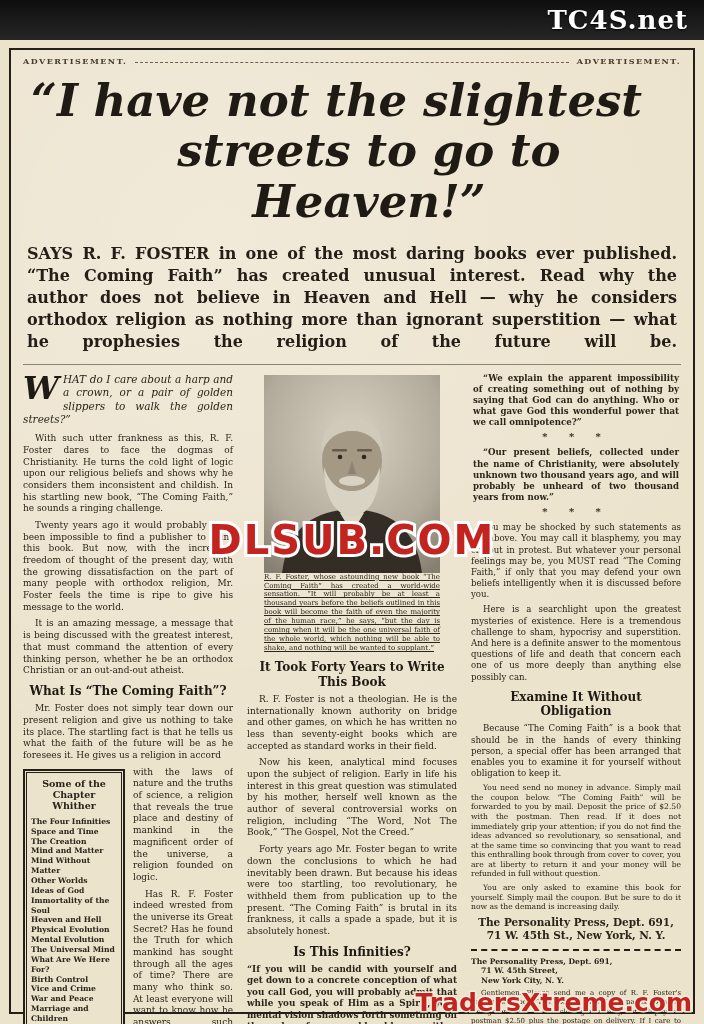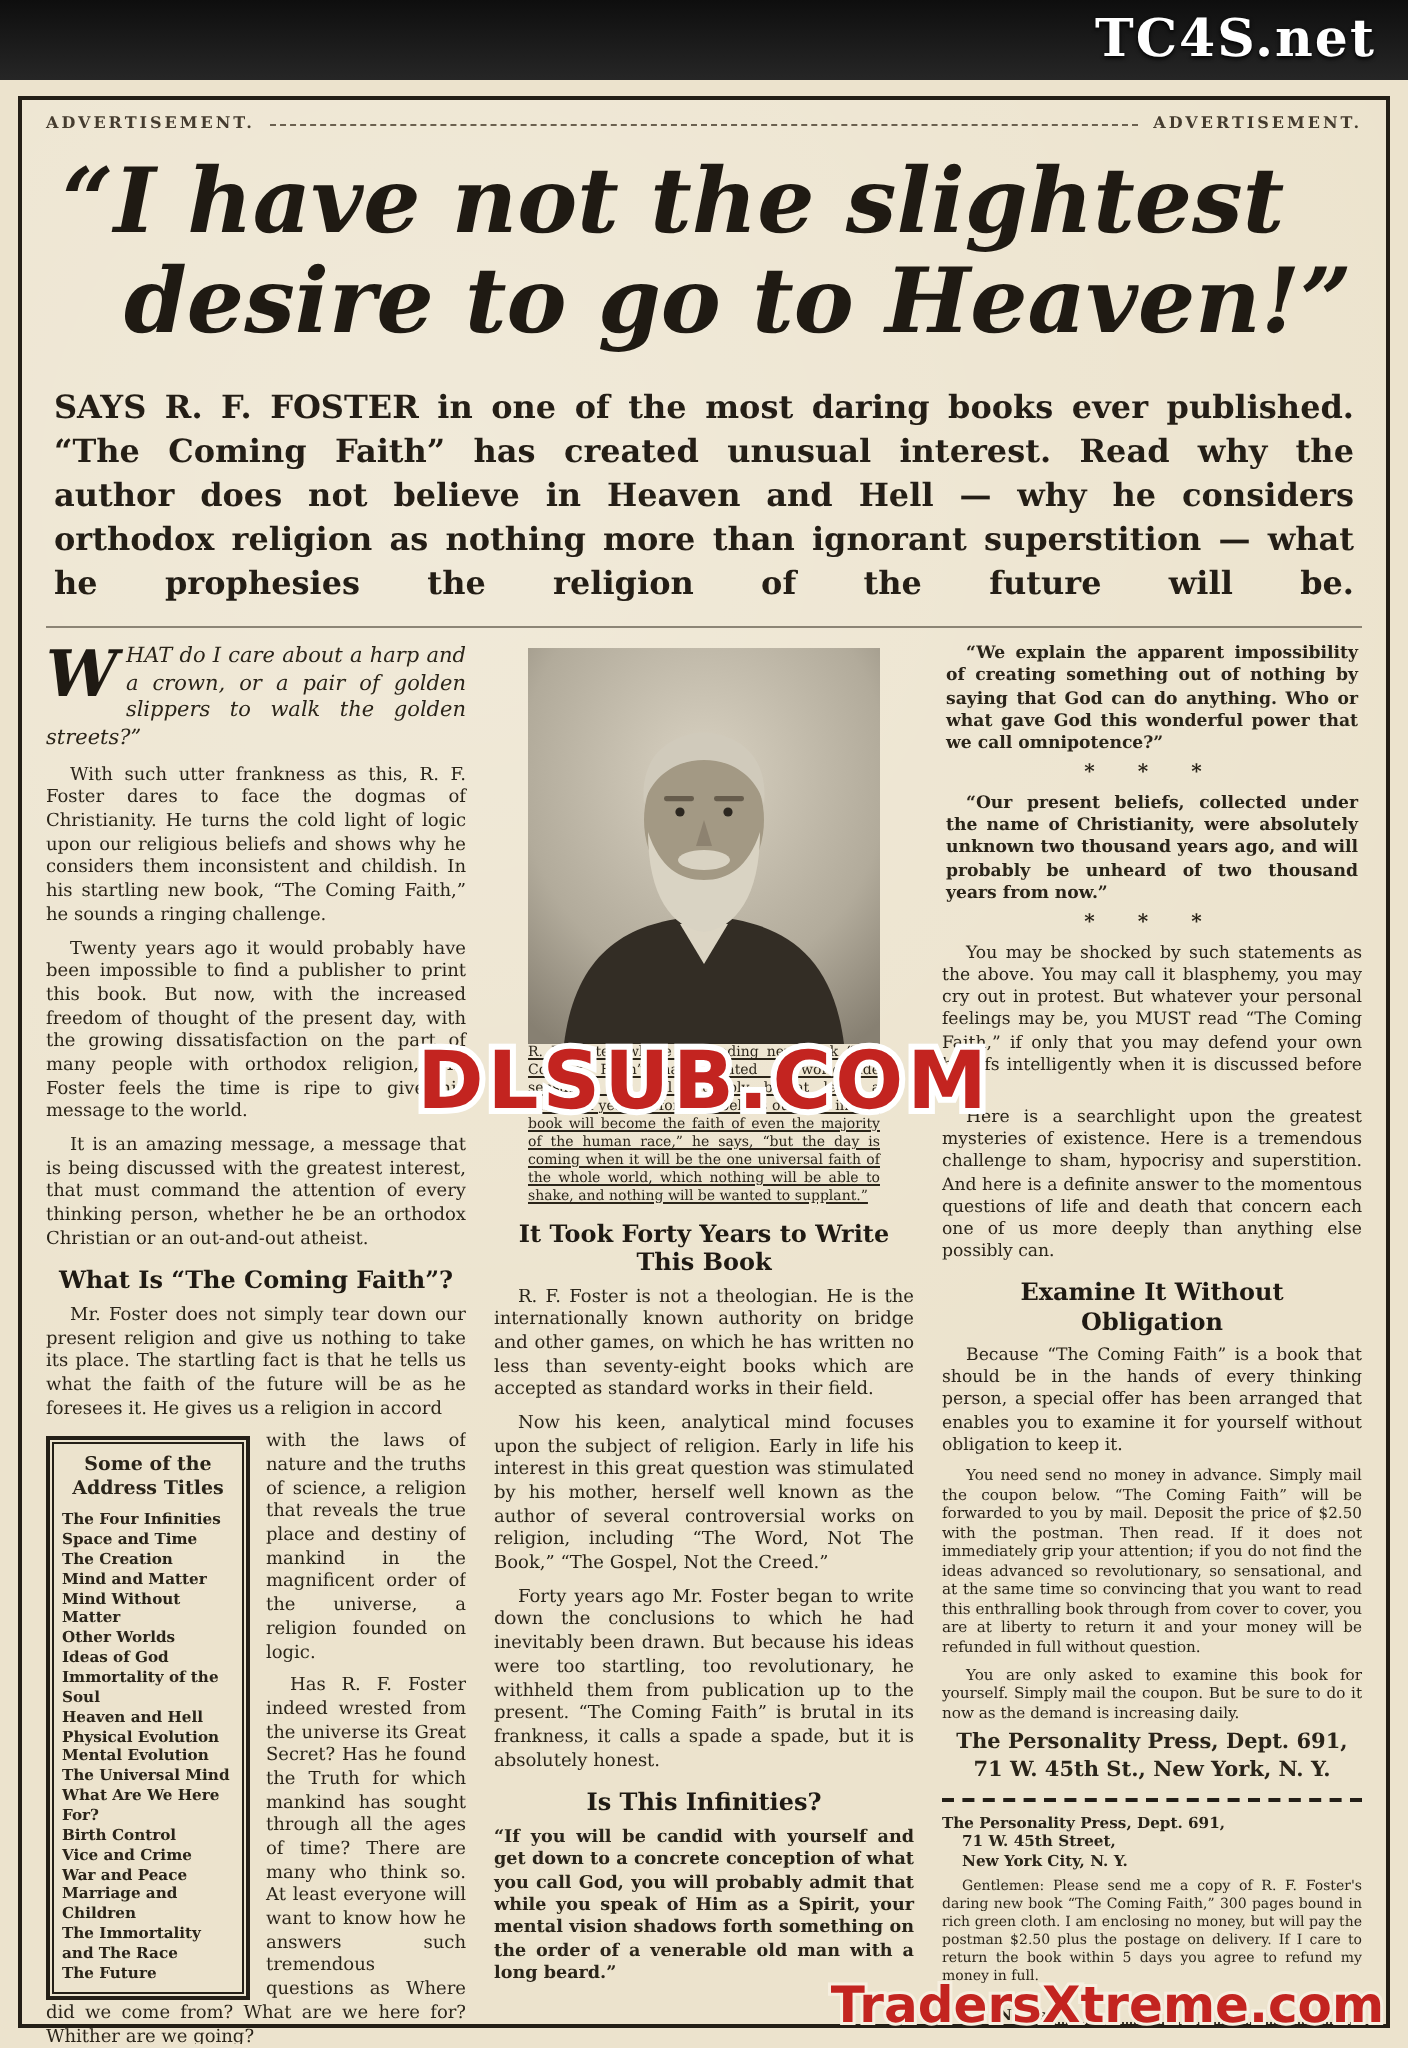--- a/index.html
+++ b/index.html
@@ -85,39 +85,39 @@
     <div class="frame">
 
       <div class="ad-row">
         <span class="ad-label">ADVERTISEMENT.</span>
         <span class="ad-dots"></span>
         <span class="ad-label">ADVERTISEMENT.</span>
       </div>
 
       <h1 class="headline">
         <span class="l1">“I have not the slightest</span>
-        <span class="l2">desire to go to Heaven!”</span>
+        <span class="l2">streets to go to Heaven!”</span>
       </h1>
 
       <p class="subhead">SAYS R. F. FOSTER in one of the most daring books ever published. “The Coming Faith” has created unusual interest. Read why the author does not believe in Heaven and Hell — why he considers orthodox religion as nothing more than ignorant superstition — what he prophesies the religion of the future will be.</p>
 
       <div class="rule"></div>
 
       <div class="columns">
 
         <div class="col">
           <p class="opening"><span class="dropcap">W</span><span>HAT do I care about a harp and a crown, or a pair of golden slippers to walk the golden streets?”</span></p>
           <p>With such utter frankness as this, R. F. Foster dares to face the dogmas of Christianity. He turns the cold light of logic upon our religious beliefs and shows why he considers them inconsistent and childish. In his startling new book, “The Coming Faith,” he sounds a ringing challenge.</p>
           <p>Twenty years ago it would probably have been impossible to find a publisher to print this book. But now, with the increased freedom of thought of the present day, with the growing dissatisfaction on the part of many people with orthodox religion, Mr. Foster feels the time is ripe to give his message to the world.</p>
           <p>It is an amazing message, a message that is being discussed with the greatest interest, that must command the attention of every thinking person, whether he be an orthodox Christian or an out-and-out atheist.</p>
           <h3>What Is “The Coming Faith”?</h3>
           <p>Mr. Foster does not simply tear down our present religion and give us nothing to take its place. The startling fact is that he tells us what the faith of the future will be as he foresees it. He gives us a religion in accord</p>
           <div class="wrap-zone">
             <div class="chapter-box">
-              <div class="cb-title">Some of the Address Titles</div>
+              <div class="cb-title">Some of the Chapter Whither</div>
               <div class="cb-item">The Four Infinities</div>
               <div class="cb-item">Space and Time</div>
               <div class="cb-item">The Creation</div>
               <div class="cb-item">Mind and Matter</div>
               <div class="cb-item">Mind Without Matter</div>
               <div class="cb-item">Other Worlds</div>
               <div class="cb-item">Ideas of God</div>
               <div class="cb-item">Immortality of the Soul</div>
               <div class="cb-item">Heaven and Hell</div>
               <div class="cb-item">Physical Evolution</div>

